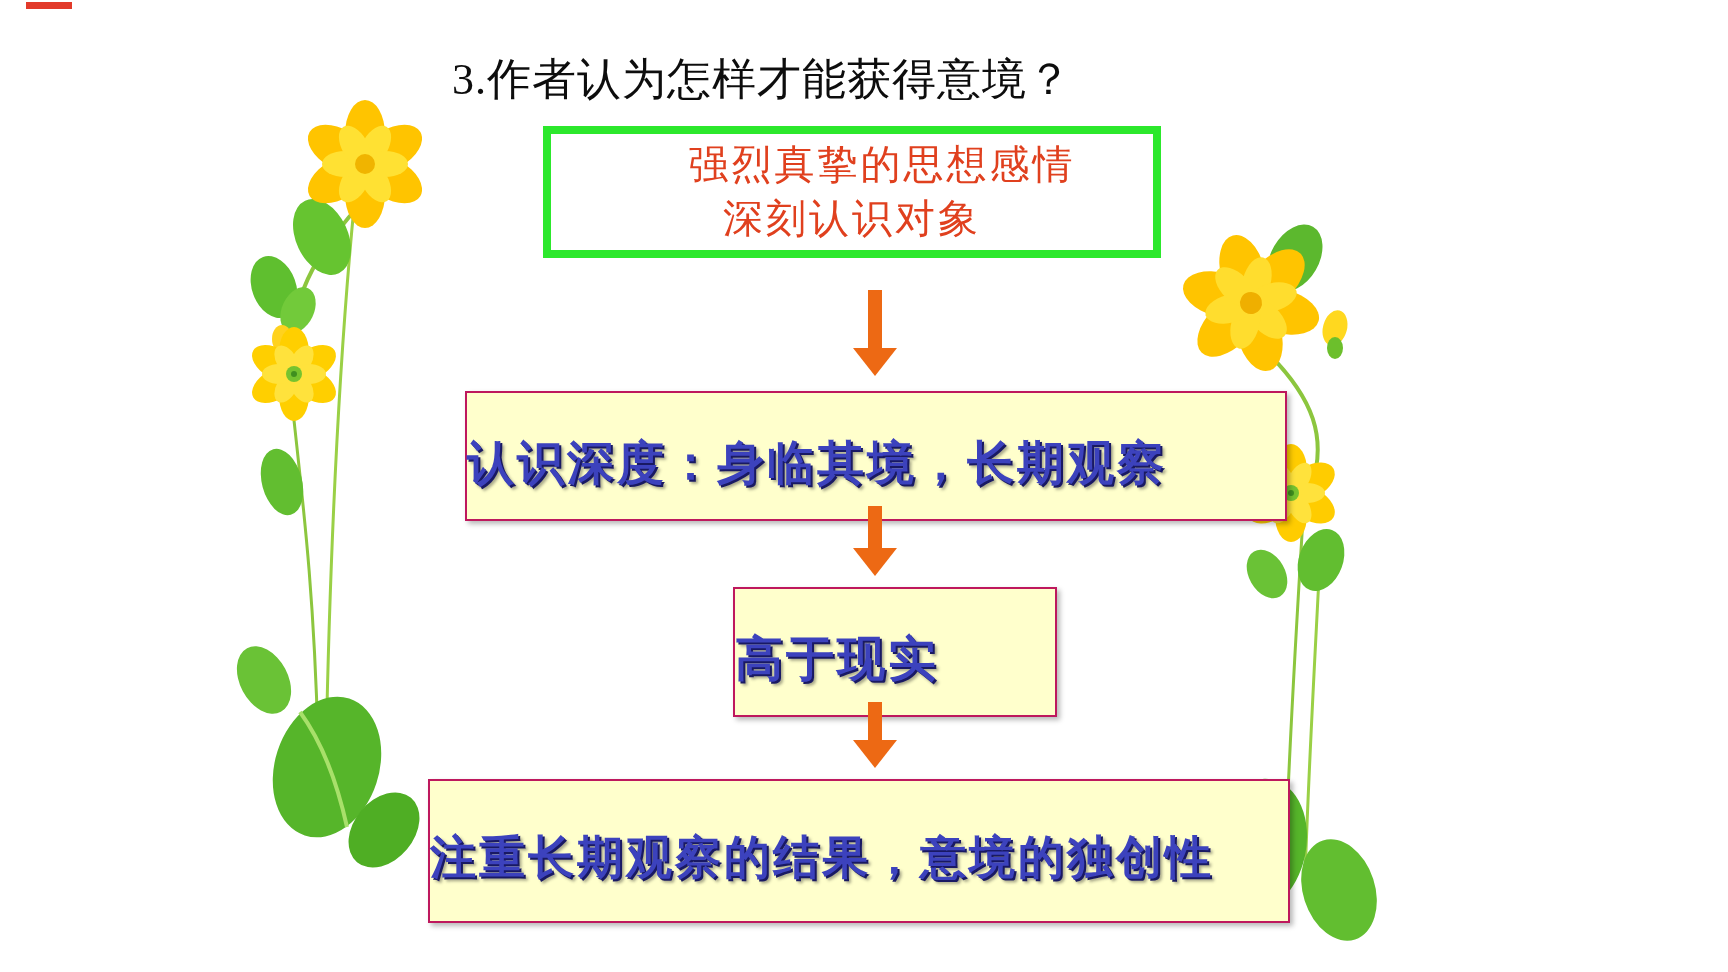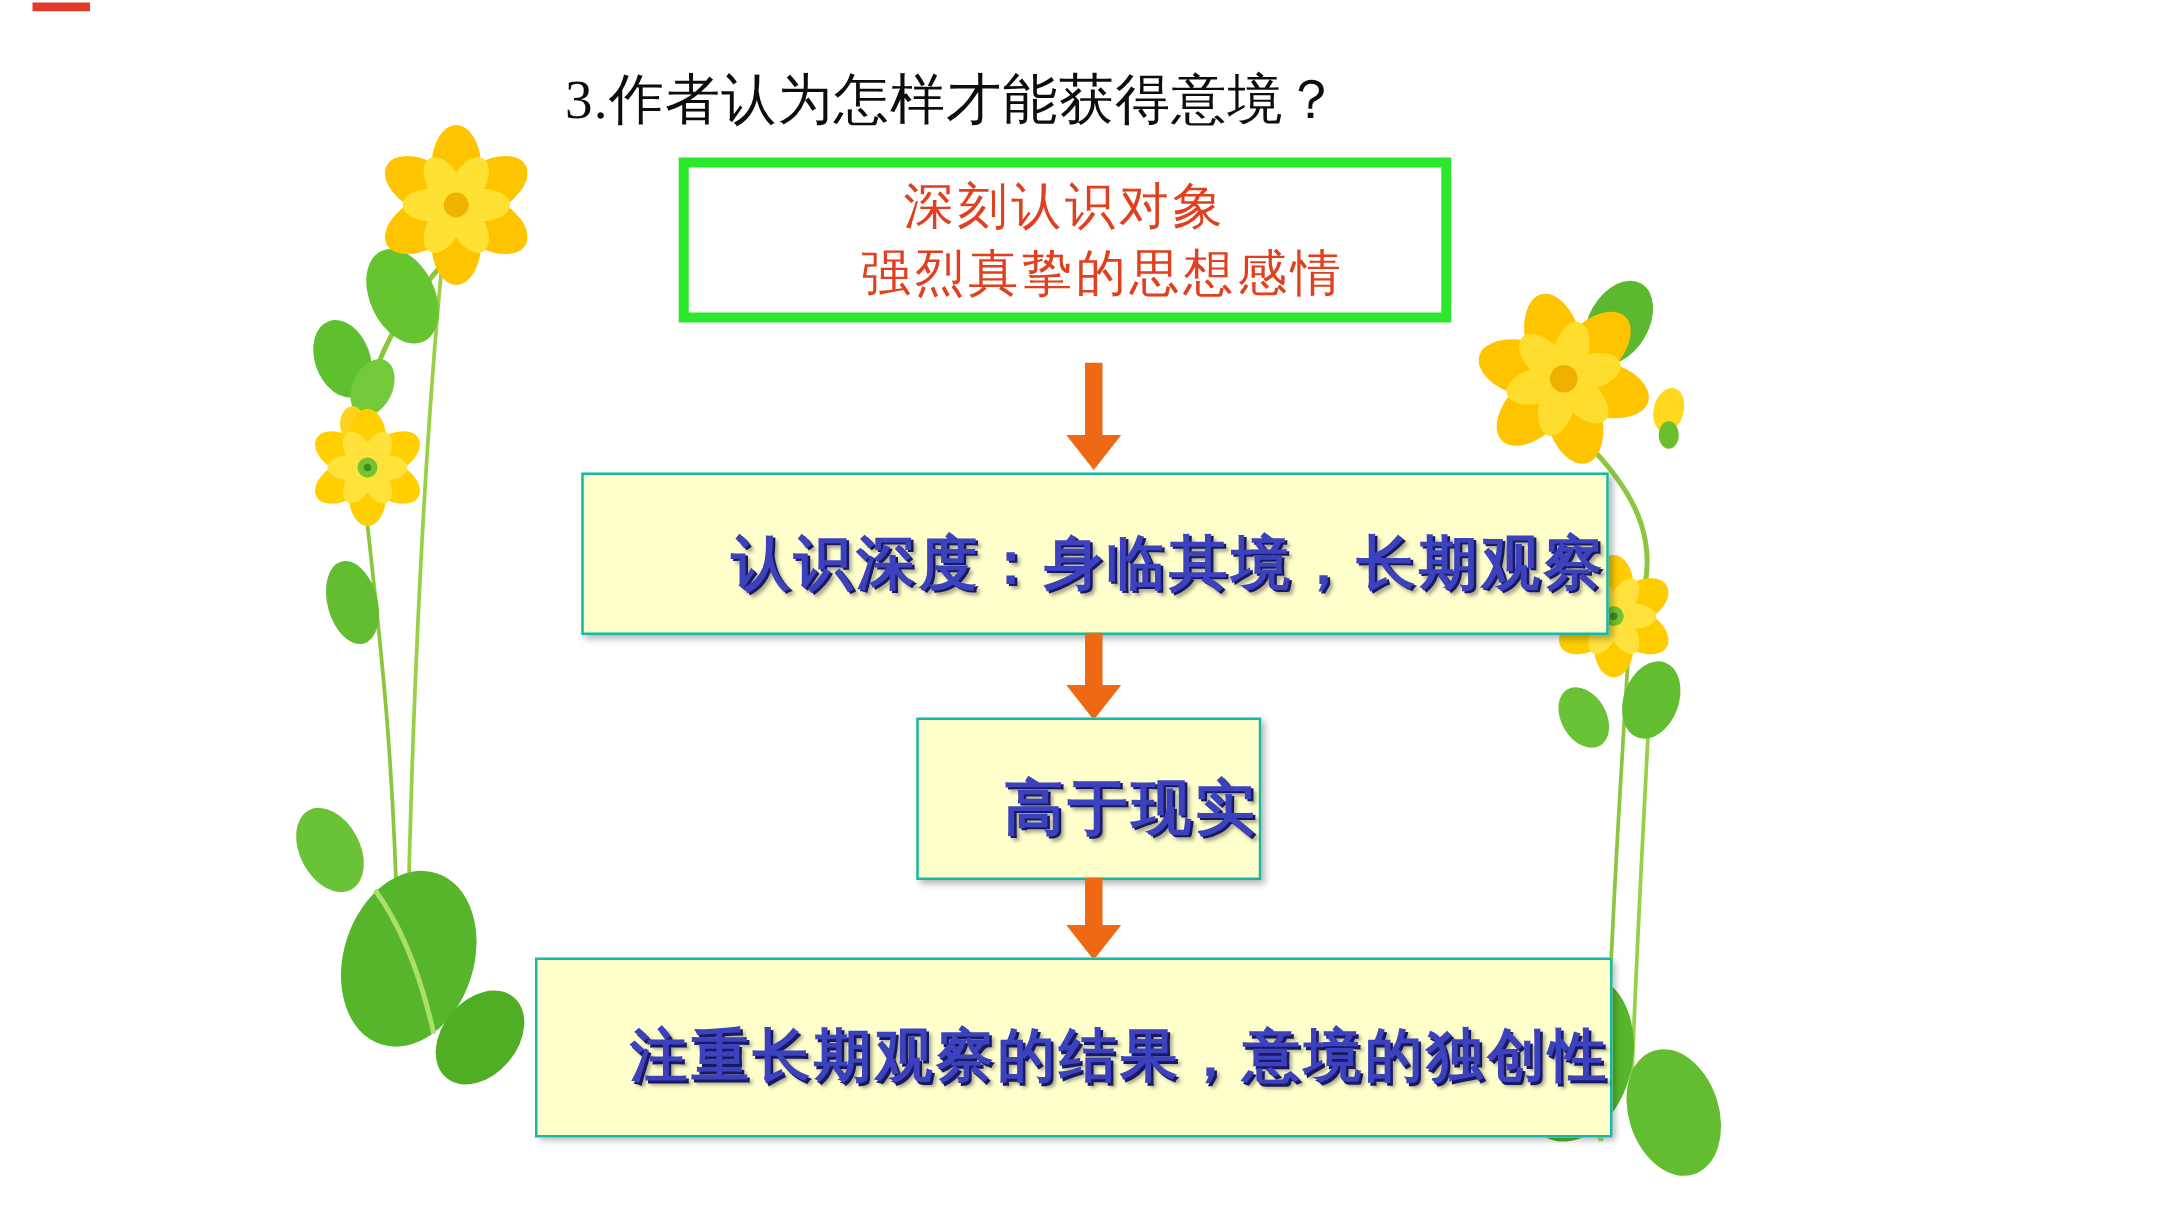--- a/index.html
+++ b/index.html
@@ -53,38 +53,39 @@
     white-space: nowrap;
   }
   .goal-line.shifted { position: relative; left: 30px; }
 
   .flow-arrow { position: absolute; left: 853px; }
   .flow-arrow svg { display: block; }
 
   .flow-box {
     position: absolute;
     background: #ffffcc;
-    border: 2px solid #14b8a6;
+    border: 2px solid #be185d;
     box-shadow: 3px 3px 5px rgba(0,0,0,0.28);
     display: flex;
-    justify-content: flex-end;
+    justify-content: flex-start;
     align-items: center;
+    margin-top: 13px;
   }
   .flow-label {
     font-family: "DejaVu Sans", sans-serif;
     font-weight: bold;
     color: #3c42bd;
     text-shadow: 2px 2px 0 #191963, 4px 4px 3px rgba(40,40,40,0.40);
     letter-spacing: 3px;
     white-space: nowrap;
     padding-top: 14px;
   }
   .flow-box.box-1 { left: 465px; top: 378px; width: 822px; height: 130px; }
   .flow-box.box-1 .flow-label { font-size: 47px; }
-  .flow-box.box-2 { left: 733px; top: 574px; width: 276px; height: 130px; }
+  .flow-box.box-2 { left: 733px; top: 574px; width: 324px; height: 130px; }
   .flow-box.box-2 .flow-label { font-size: 48px; }
   .flow-box.box-3 { left: 428px; top: 766px; width: 862px; height: 144px; }
   .flow-box.box-3 .flow-label { font-size: 46px; }
 
   .deco { position: absolute; pointer-events: none; }
   .deco.left  { left: 222px; top: 52px; }
   .deco.right { left: 1163px; top: 188px; }
 </style>
 </head>
 <body>
@@ -206,22 +207,22 @@
 
       <ellipse cx="95" cy="658" rx="48" ry="68" fill="#56b52a" transform="rotate(12 95 658)"></ellipse>
       <path d="M70 610 C 92 645, 108 685, 118 725" fill="none" stroke="#a8e06a" stroke-width="4"></path>
       <ellipse cx="176" cy="702" rx="36" ry="52" fill="#62be30" transform="rotate(-18 176 702)"></ellipse>
     </svg>
   </div>
 
   <div class="slide-title">3.作者认为怎样才能获得意境？</div>
 
   <div class="goal-box">
+    <div class="goal-line shifted">强烈真挚的思想感情</div>
     <div class="goal-line">深刻认识对象</div>
-    <div class="goal-line shifted">强烈真挚的思想感情</div>
   </div>
 
   <div class="flow-arrow" style="top:290px;">
     <svg width="44" height="86" viewBox="0 0 44 86">
         <g fill="#ed6914">
           <rect x="15" y="0" width="14" height="60"></rect>
           <polygon points="0,58 44,58 22,86"></polygon>
         </g>
       </svg>
   </div>

